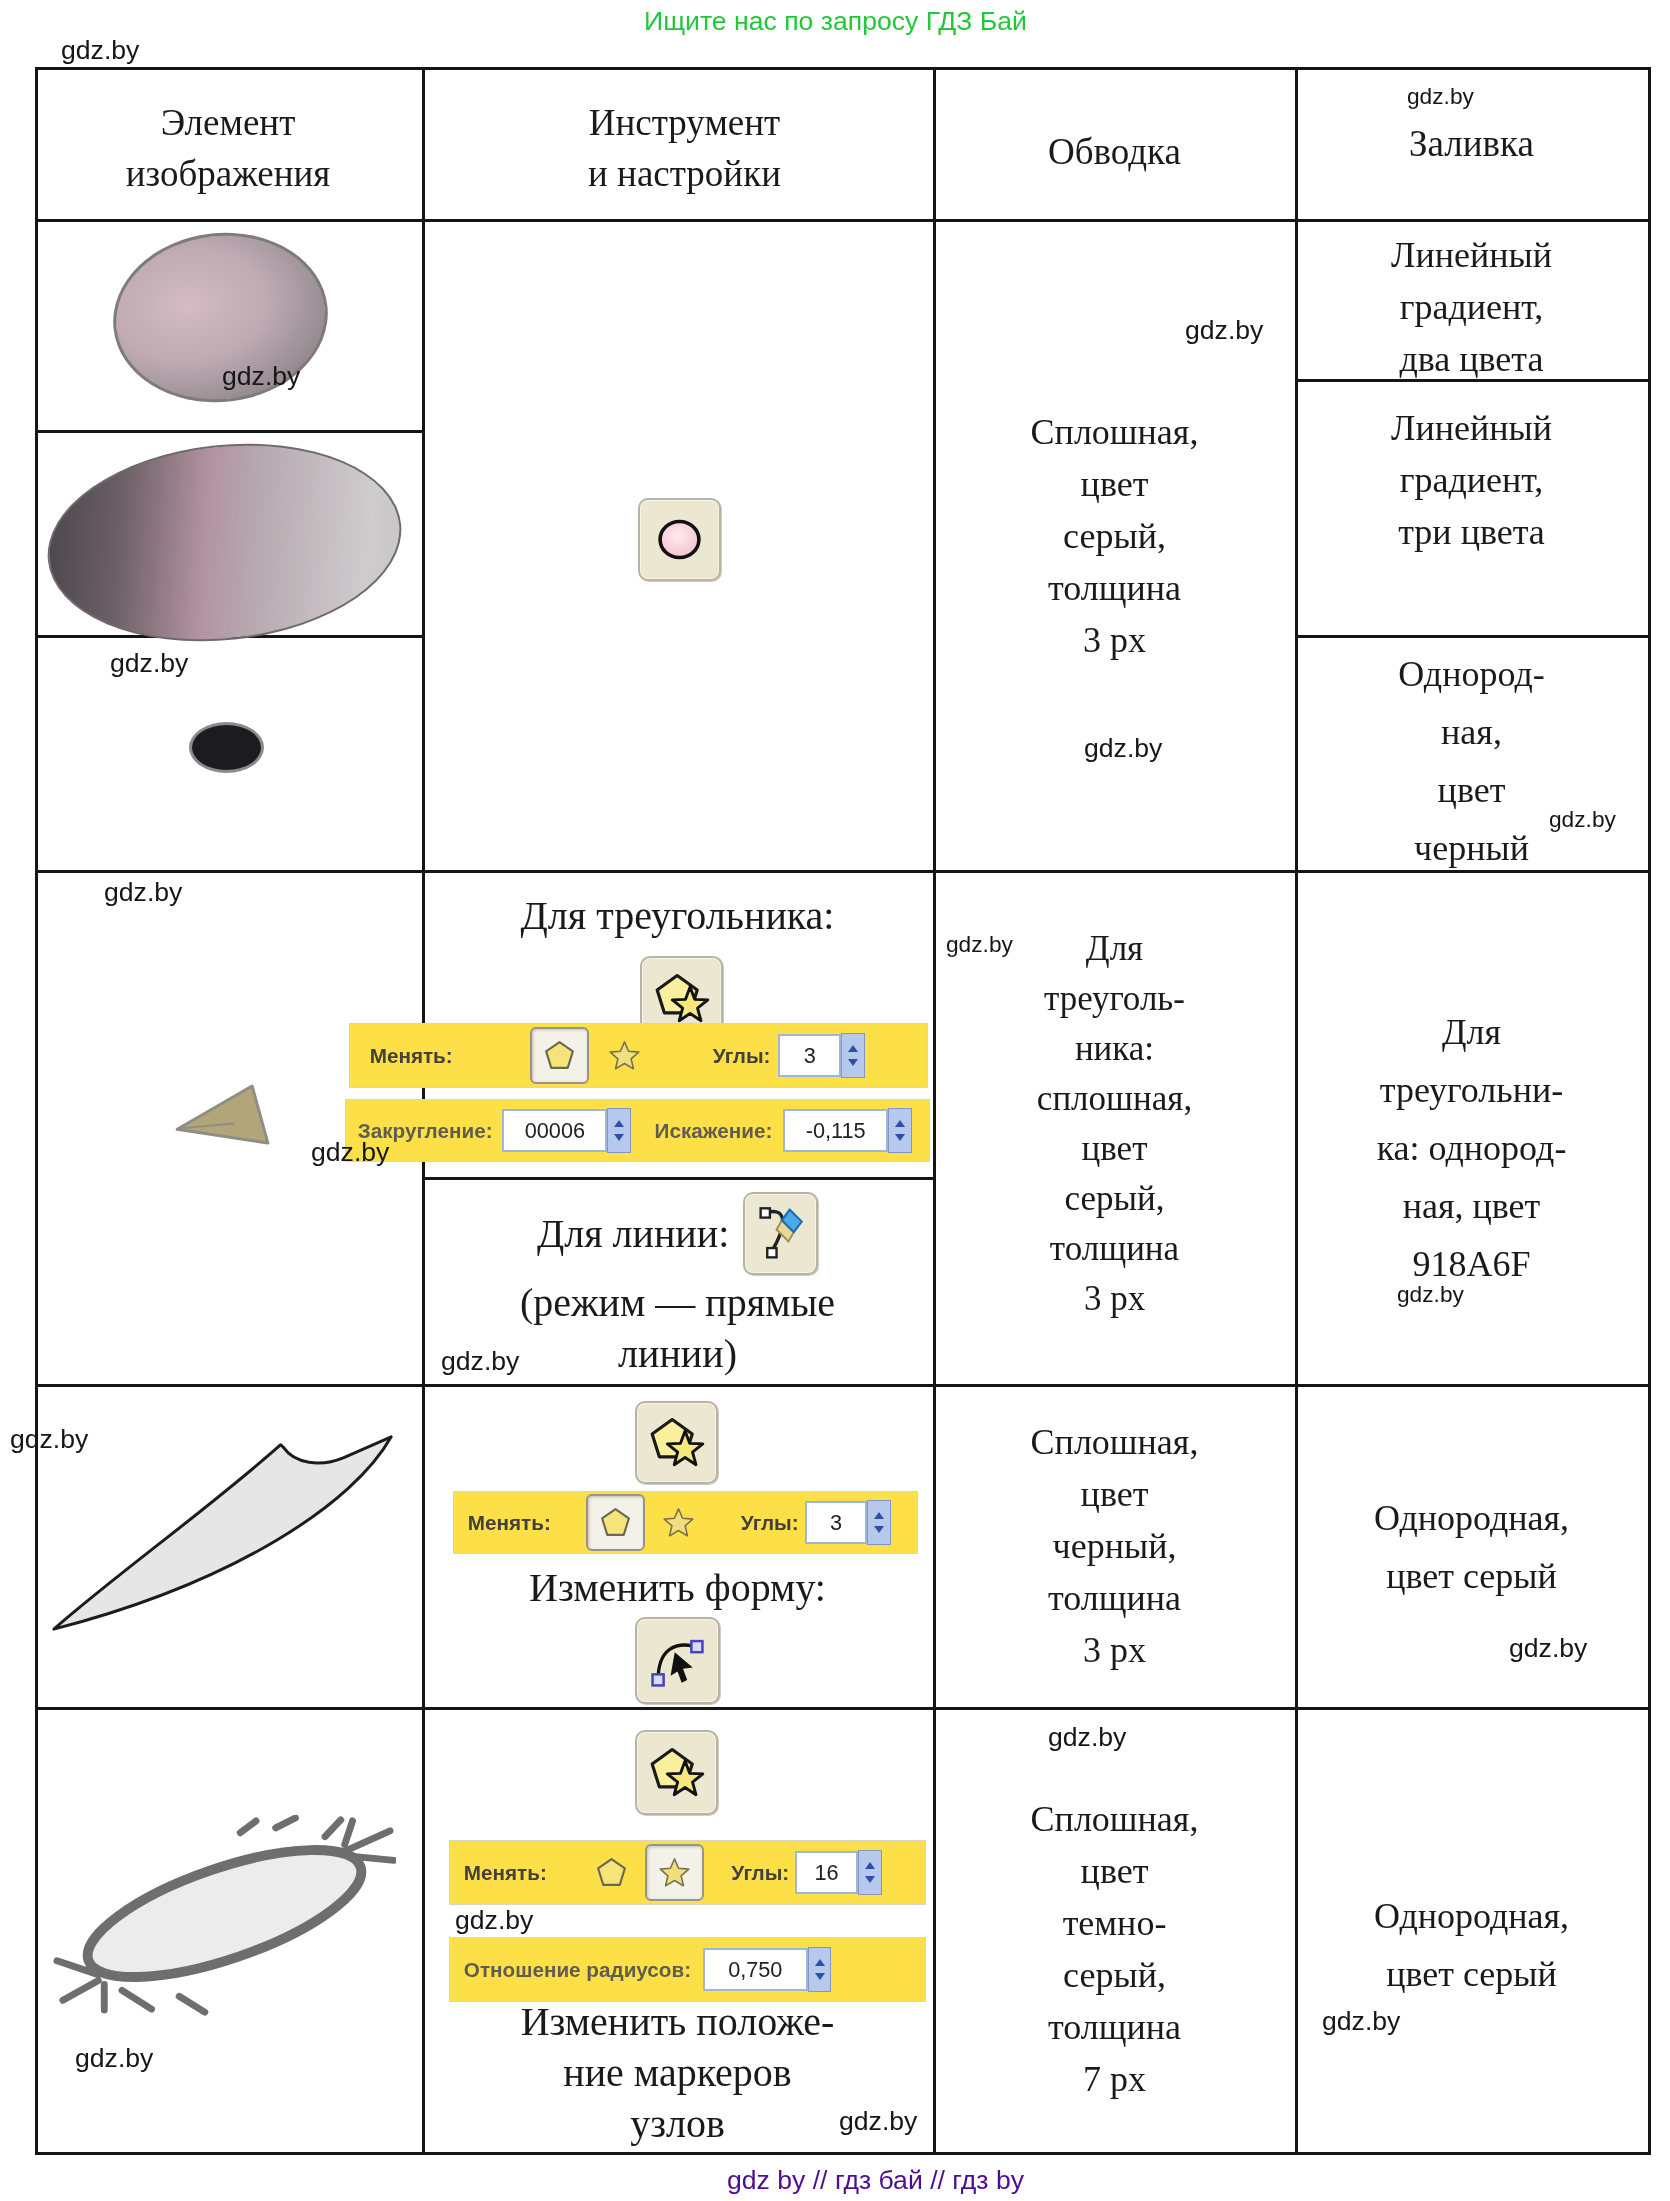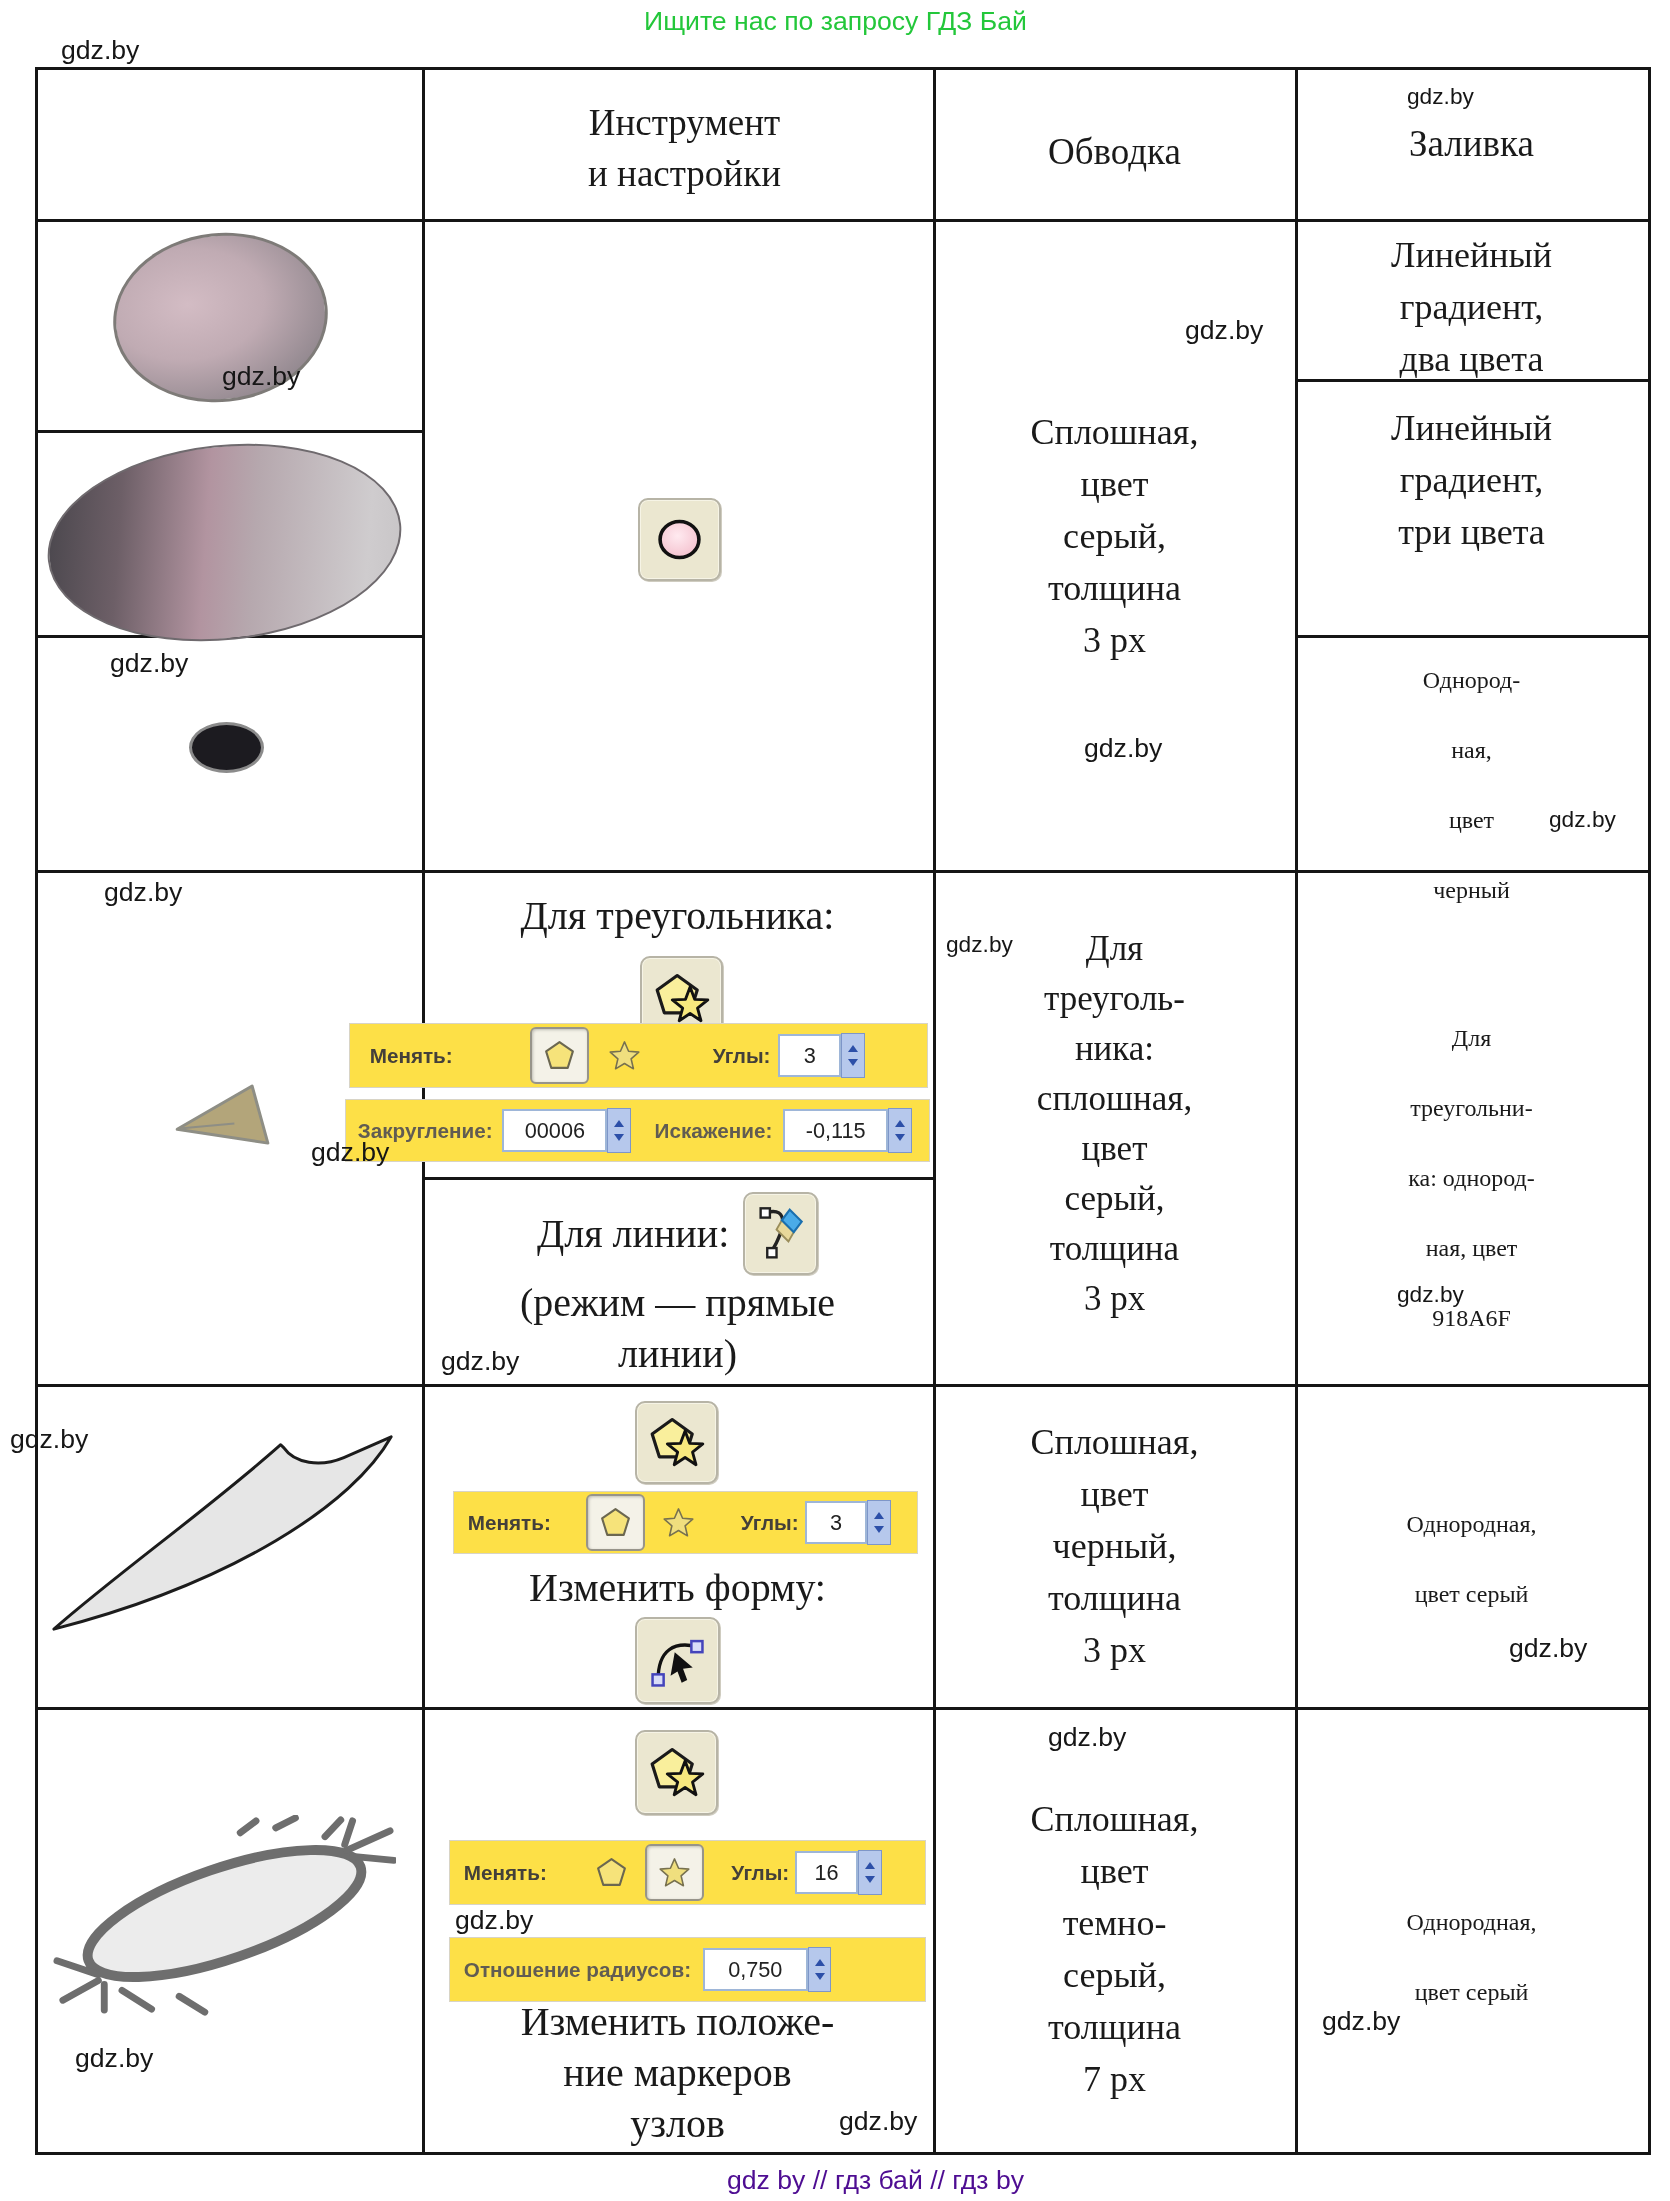--- a/index.html
+++ b/index.html
@@ -10,21 +10,21 @@
           font-family:"Liberation Sans",sans-serif;font-size:26.6px;color:#23c73a;}
   .footer{position:absolute;top:2165px;left:0;width:100%;text-align:center;
           font-family:"Liberation Sans",sans-serif;font-size:26.6px;color:#4e0d92;padding-left:40px;}
   .wm{position:absolute;font-family:"Liberation Sans",sans-serif;font-size:26.6px;color:#161616;}
   .wm.sm{font-size:22.7px;}
   .ct{position:absolute;text-align:center;color:#1a1a1a;}
   [data-bind-lines]{white-space:pre-line;}
   .f38{font-size:37px;line-height:51px;}
   .f37{font-size:36px;line-height:52px;}
   .f36{font-size:35px;line-height:50px;}
-  .f37w{font-size:24px;line-height:70px;}
+  .f37w{font-size:36px;line-height:58px;}
   .f41{font-size:40px;line-height:51px;}
   .shape{position:absolute;}
   .e1{border-radius:50%;transform:rotate(-6deg);border:3px solid #7e7b78;
       background:radial-gradient(ellipse at 35% 40%, #d3bcc4 0%, #c0abb3 40%, #968b92 75%, #837b81 100%);}
   .e2{border-radius:50%;transform:rotate(-6deg);border:2px solid #6f6a6e;
       background:linear-gradient(100deg,#46444a 0%,#6d5f67 22%,#b294a0 45%,#b6a8ae 58%,#cfccce 88%,#c6c3c5 100%);}
   .e3{border-radius:50%;background:#1c1b20;border:3.9px solid #8b8b8b;}
   .ticon{position:absolute;background:#ebe7d0;border:2px solid #b7b4a6;border-radius:9.9px;
          box-shadow:1px 1px 0 #cfccc0, inset 0 0 0 1px #f6f4e6;
          display:flex;align-items:center;justify-content:center;}
@@ -65,20 +65,22 @@
     <div class="ln" style="left:35px;top:1384px;width:1616px;height:3px;"></div>
     <div class="ln" style="left:35px;top:1707px;width:1616px;height:3px;"></div>
     <div class="ln" style="left:35px;top:2152px;width:1616px;height:3px;"></div>
     <div class="ln" style="left:35px;top:430px;width:389px;height:3px;"></div>
     <div class="ln" style="left:35px;top:635px;width:389px;height:3px;"></div>
     <div class="ln" style="left:1295px;top:379px;width:356px;height:3px;"></div>
     <div class="ln" style="left:1295px;top:635px;width:356px;height:3px;"></div>
     <div class="ln" style="left:422px;top:1177px;width:514px;height:3px;"></div>
   </div>
 
+  <div class="ct f38" data-bind-lines="table.headers.element" style="left:35px;top:97px;width:386px;">Элемент
+изображения</div>
   <div class="ct f38" data-bind-lines="table.headers.tool" style="left:422px;top:97px;width:511px;padding-left:7px;">Инструмент
 и настройки</div>
   <div class="ct f38" data-bind-lines="table.headers.stroke" style="left:933px;top:126px;width:363px;">Обводка</div>
   <div class="ct f38" data-bind-lines="table.headers.fill" style="left:1295px;top:118px;width:353px;">Заливка</div>
 
   <div class="shape e1" style="left:113px;top:233px;width:209px;height:163px;"></div>
   <div class="shape e2" style="left:47px;top:445px;width:351px;height:191px;"></div>
   <div class="shape e3" style="left:189px;top:722px;width:69px;height:45px;"></div>
 
   <div class="ticon" style="left:638px;top:498px;width:79px;height:79px;">

